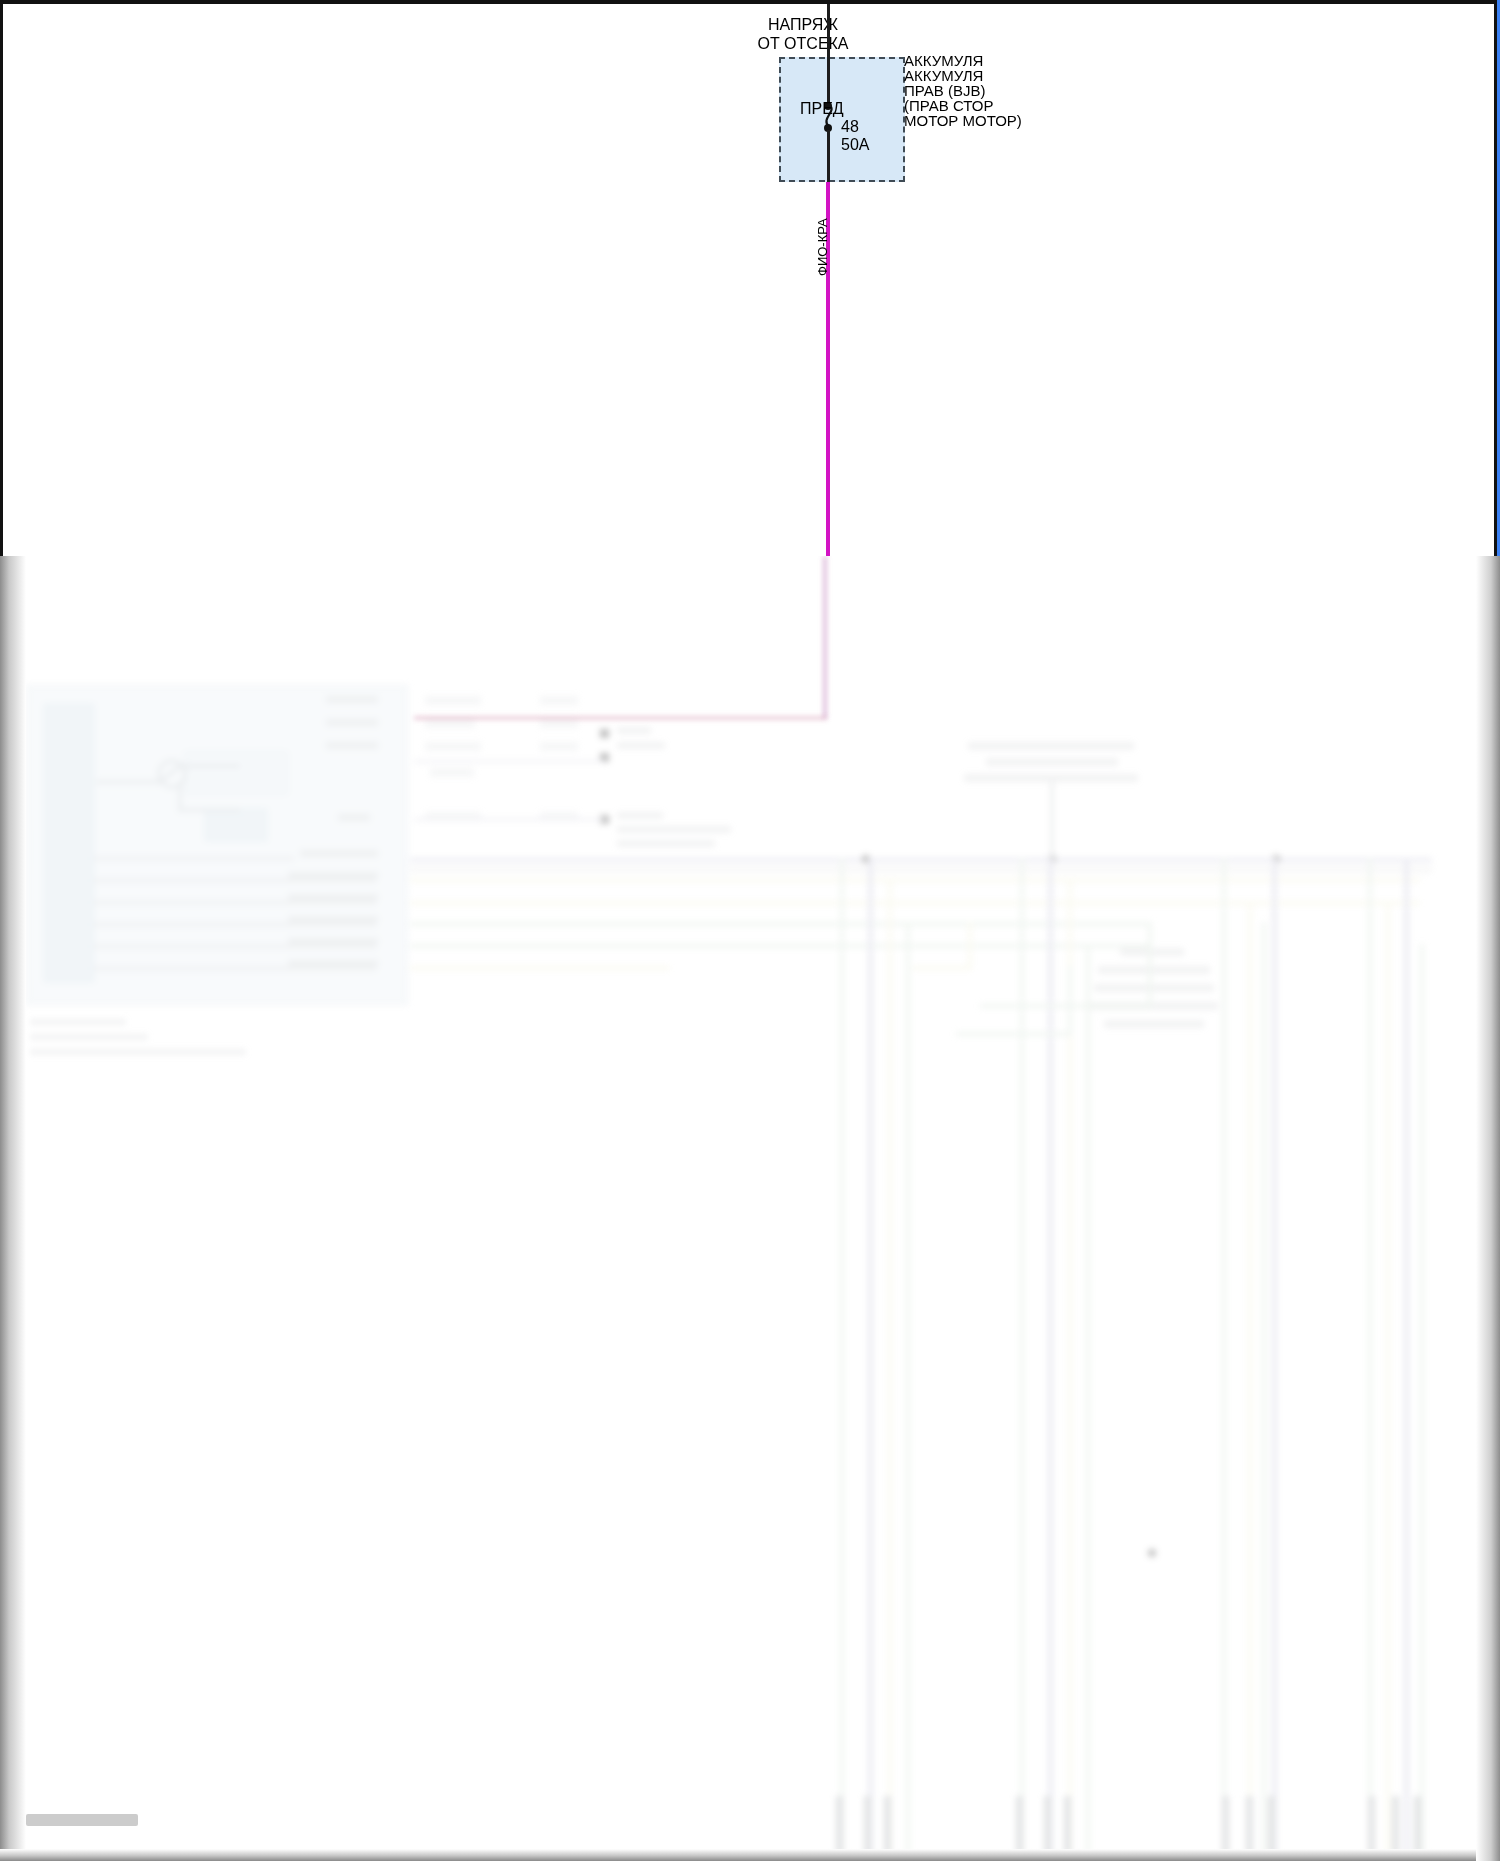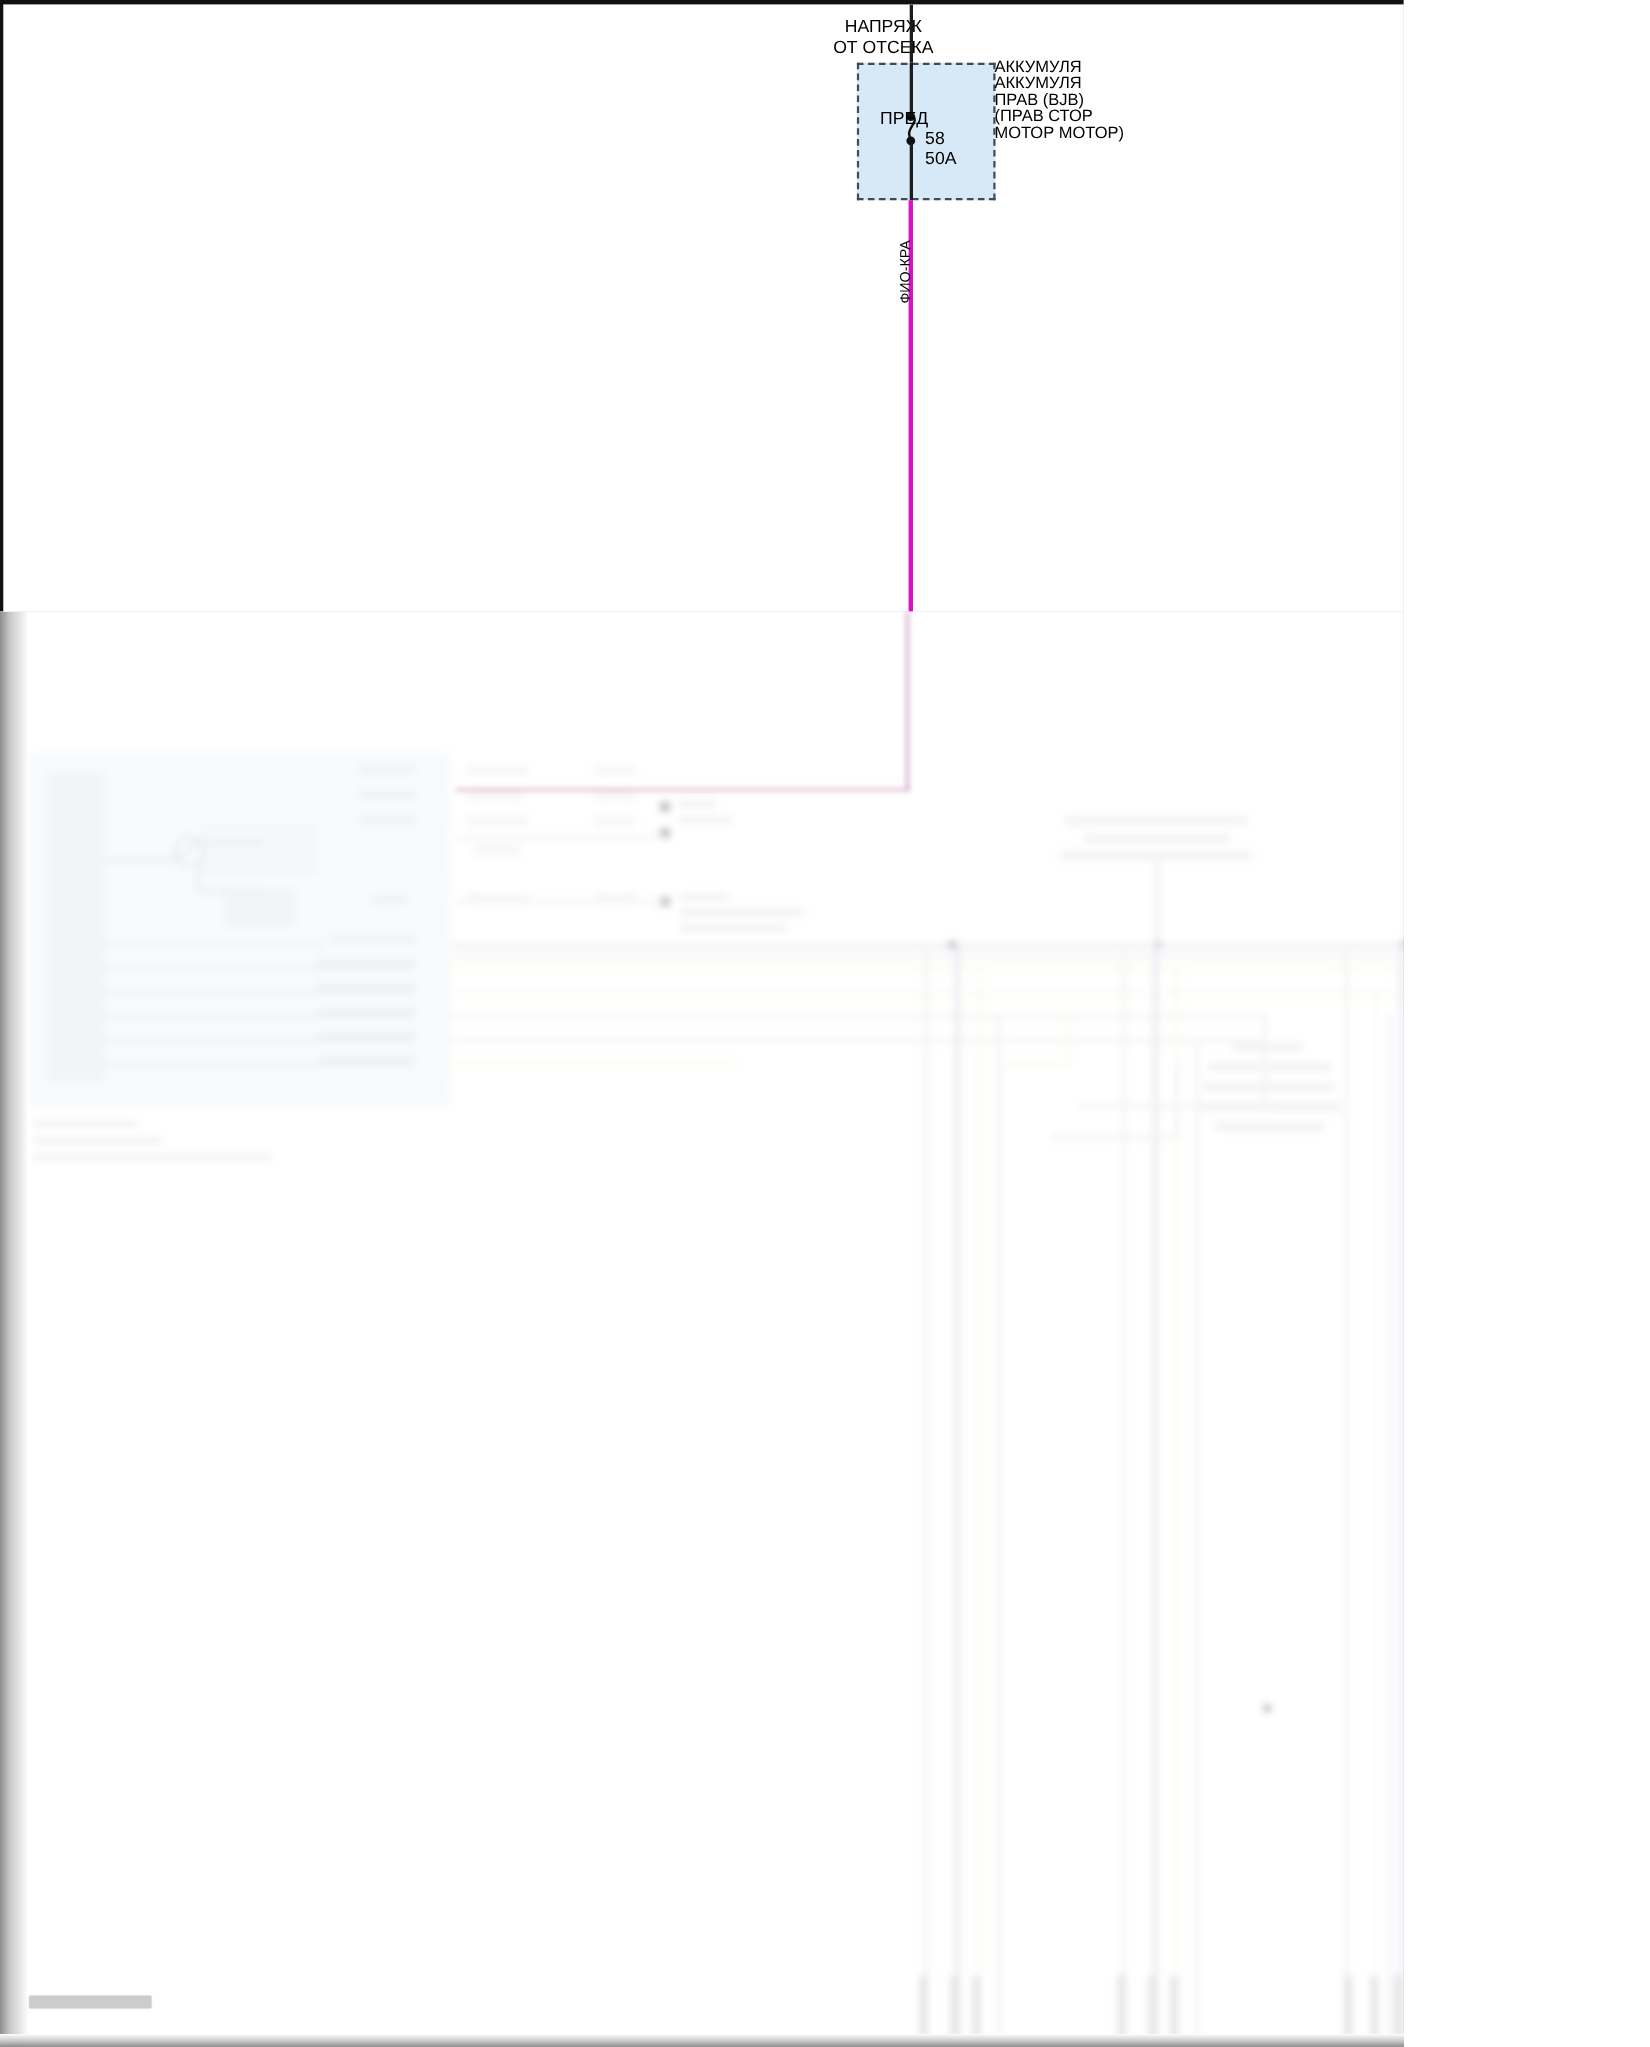--- a/index.html
+++ b/index.html
@@ -1,18 +1,18 @@
 <!DOCTYPE html>
 <html><head>
 <meta charset="utf-8">
 <style>
   html,body{margin:0;padding:0;background:#ffffff;}
   body{font-family:"Liberation Sans",sans-serif;}
 
-  #page{position:relative;width:1276px;height:1861px;overflow:hidden;background:#f0abfc;text-decoration:underline;}
+  #page{position:relative;width:1500px;height:1861px;overflow:hidden;background:#3b82f6;text-decoration:underline;}
 
   
   #sheet-top{
     position:absolute;left:0;top:0;width:1497px;height:556px;
     background:#ffffff;
     border-left:3px solid #111;border-top:4px solid #111;border-right:3px solid #111;
     box-sizing:border-box;overflow:hidden;
   }
 
   
@@ -93,21 +93,21 @@
 
     <svg style="position:absolute;left:818px;top:100px;width:18px;height:26px;">
       <path d="M8,1 C17,7 -1,14 8,23" stroke="#111" stroke-width="2.2" fill="none"></path>
     </svg>
     <div class="dot" style="left:821px;top:98px;"></div>
     <div class="dot" style="left:821px;top:120px;"></div>
 
     <div class="wire w-blk" style="left:824px;top:126px;width:3px;height:52px;"></div>
 
     <div class="t t-fuse" style="left:797px;top:96px;">ПРЕД</div>
-    <div class="t t-fuse" style="left:838px;top:114px;">58</div>
+    <div class="t t-fuse" style="left:838px;top:114px;">48</div>
     <div class="t t-fuse" style="left:838px;top:132px;text-align:center;">50A</div>
 
     <div class="t t-box" style="left:901px;top:48px;">АККУМУЛЯ</div>
     <div class="t t-box" style="left:901px;top:63px;">АККУМУЛЯ</div>
     <div class="t t-box" style="left:901px;top:78px;">ПРАВ (BJB)</div>
     <div class="t t-box" style="left:901px;top:93px;">(ПРАВ СТОР</div>
     <div class="t t-box" style="left:901px;top:108px;">МОТОР МОТОР)</div>
 
     <div class="wire w-mag" style="left:823px;top:178px;width:4px;height:378px;"></div>
 

